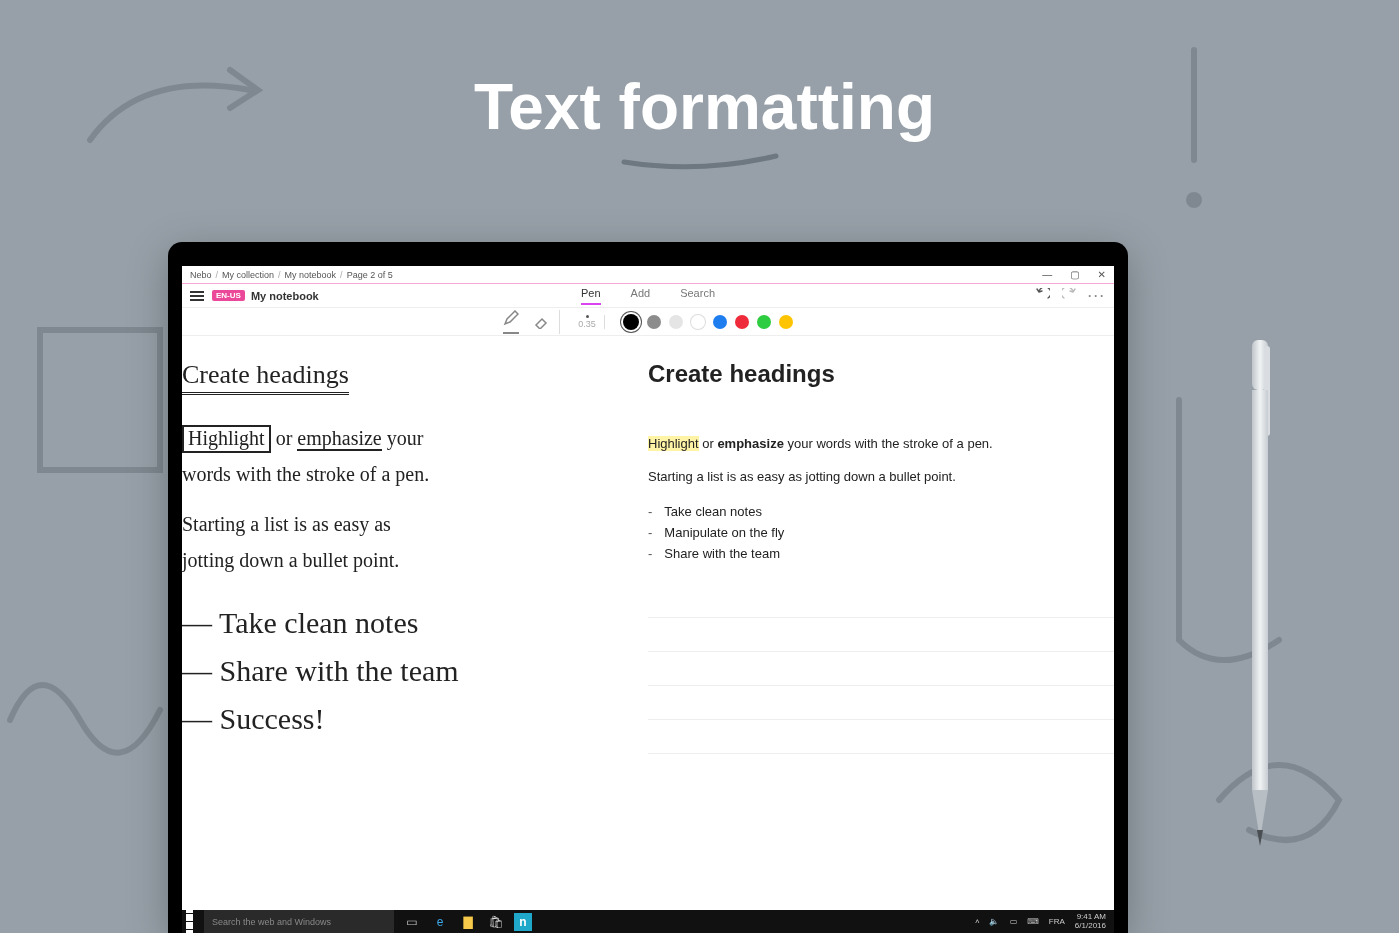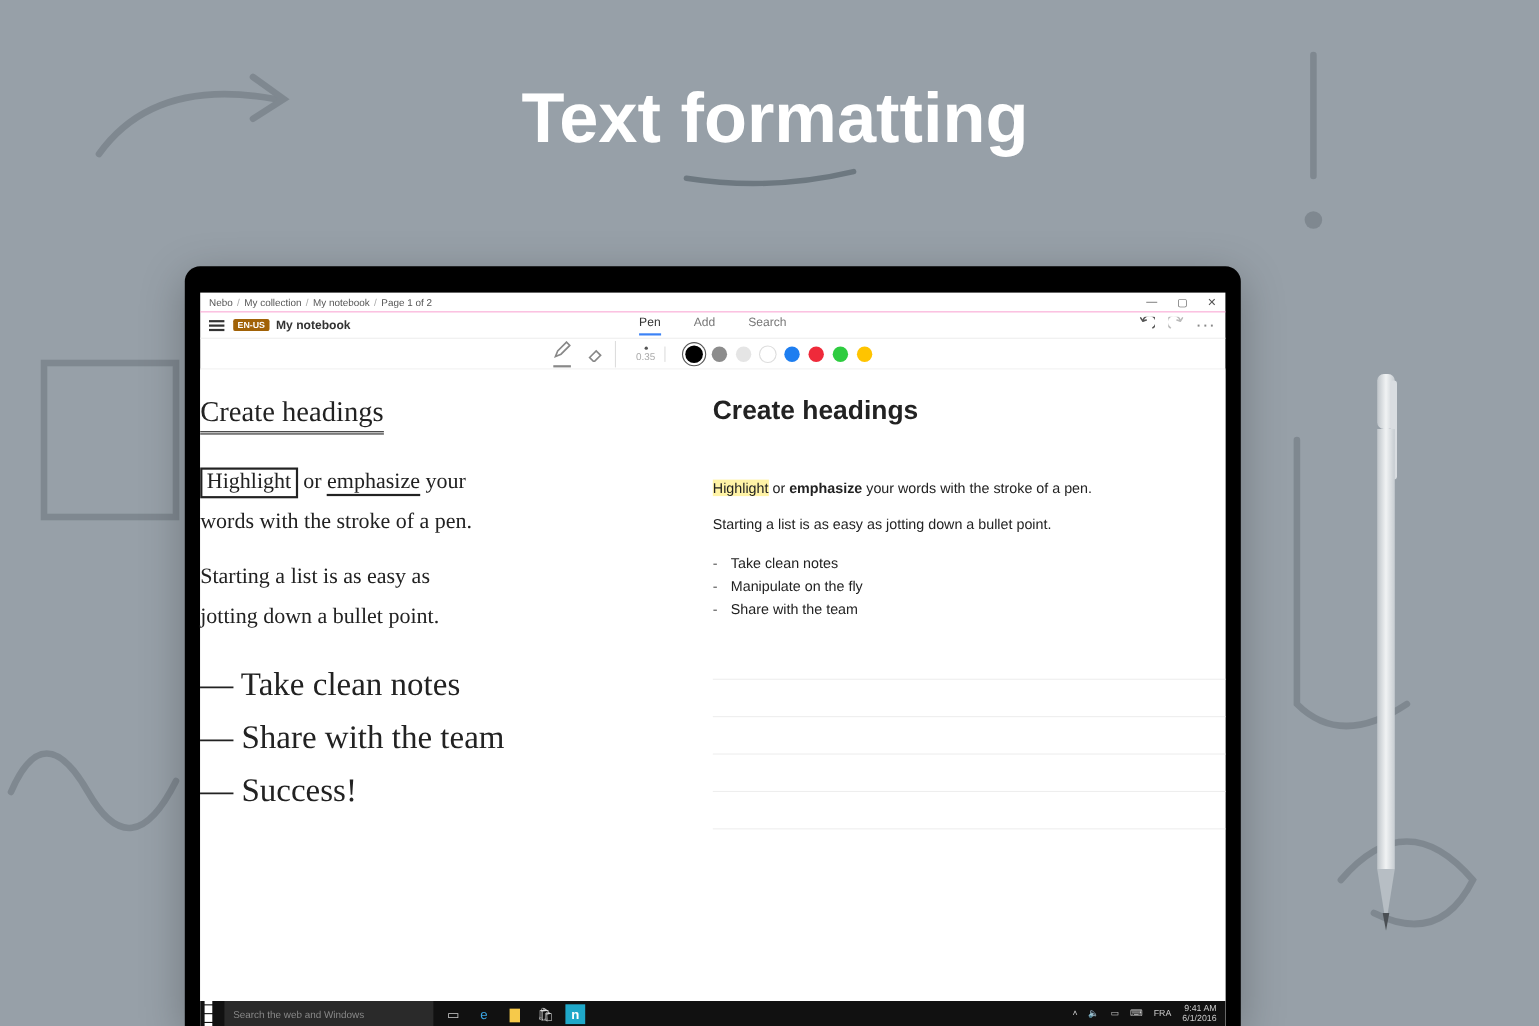--- a/index.html
+++ b/index.html
@@ -53,30 +53,30 @@
   
   .toolbar {
     height:24px; display:flex; align-items:center; padding:0 8px;
     font-size:11px; color:#333;
     border-bottom:1px solid #eee;
     position:relative;
   }
   .menu-icon { display:flex; flex-direction:column; gap:2px; margin-right:8px; }
   .menu-icon div { width:14px; height:2px; background:#333; }
   .lang-badge {
-    background:#a16207; color:#fff; font-size:8px; font-weight:600;
+    background:#ec4899; color:#fff; font-size:8px; font-weight:600;
     padding:1px 4px; border-radius:2px; margin-right:6px;
   }
   .nb-title { font-weight:600; }
   .tabs {
     position:absolute; left:50%; transform:translateX(-50%);
     display:flex; gap:30px; font-size:11px;
     color:#777;
   }
-  .tabs .active { color:#333; border-bottom:2px solid #3b82f6; padding-bottom:4px; }
+  .tabs .active { color:#333; border-bottom:2px solid #d946ef; padding-bottom:4px; }
   .right-tools { margin-left:auto; display:flex; gap:12px; align-items:center; color:#888; font-size:12px;}
   .more-dots { letter-spacing:2px; font-weight:bold; }
 
   
   .penbar {
     height:28px; display:flex; align-items:center; justify-content:center;
     gap:10px; border-bottom:1px solid #eee;
     font-size:9px; color:#aaa;
   }
   .tool-group { display:flex; align-items:center; gap:14px; padding-right:10px; border-right:1px solid #ddd; }
@@ -166,21 +166,21 @@
 <div class="tablet">
   <div class="screen">
 
     <div class="titlebar">
       <span>Nebo</span>
         <span class="crumb-sep">/</span>
       <span>My collection</span>
         <span class="crumb-sep">/</span>
       <span>My notebook</span>
         <span class="crumb-sep">/</span>
-      <span>Page 1 of 2</span>
+      <span>Page 2 of 5</span>
       <div class="win-ctrls">
         <span>—</span>
         <span>▢</span>
         <span>✕</span>
       </div>
     </div>
 
     <div class="toolbar">
       <div class="menu-icon">
           <div></div>

